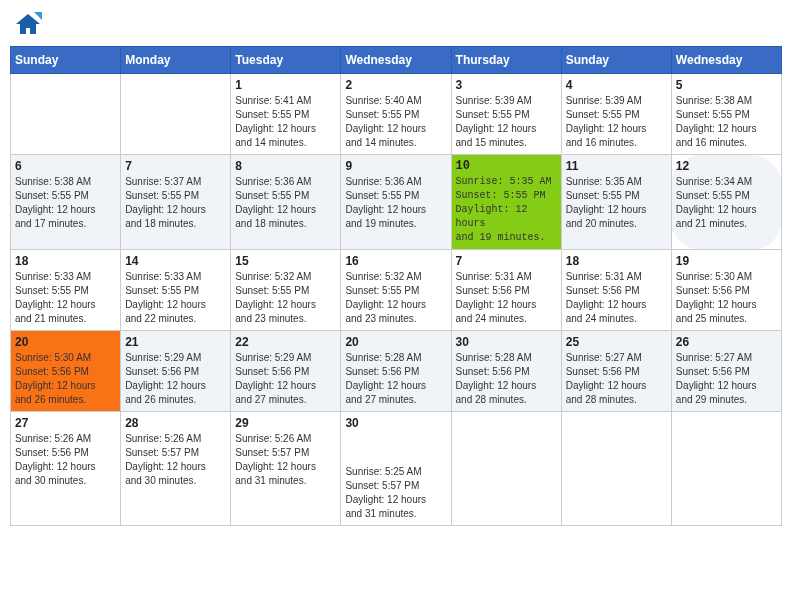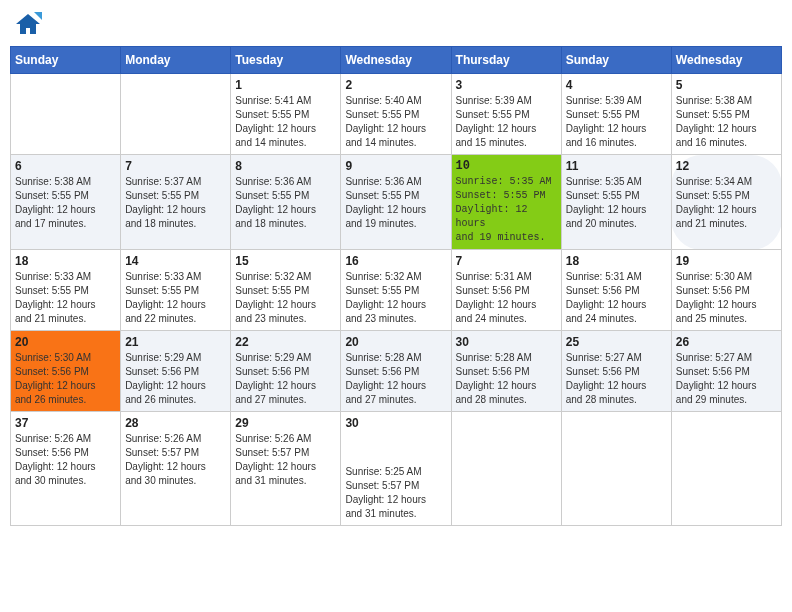--- a/index.html
+++ b/index.html
@@ -319,21 +319,21 @@
         <td style="background: rgb(240, 243, 248);">
           <span class="day-num">26</span>
           <div class="day-info" style="white-space: pre-line;">Sunrise: 5:27 AM
 Sunset: 5:56 PM
 Daylight: 12 hours
 and 29 minutes.</div>
         </td>
       </tr>
       <tr>
         <td>
-          <span class="day-num">37</span>
+          <span class="day-num">27</span>
           <div class="day-info" style="white-space: pre-line;">Sunrise: 5:26 AM
 Sunset: 5:56 PM
 Daylight: 12 hours
 and 30 minutes.</div>
         </td>
         <td>
           <span class="day-num">28</span>
           <div class="day-info" style="white-space: pre-line;">Sunrise: 5:26 AM
 Sunset: 5:57 PM
 Daylight: 12 hours

